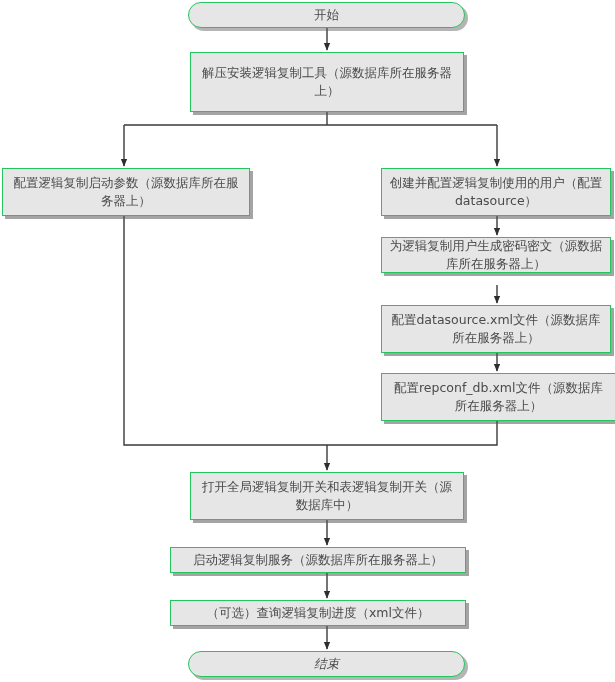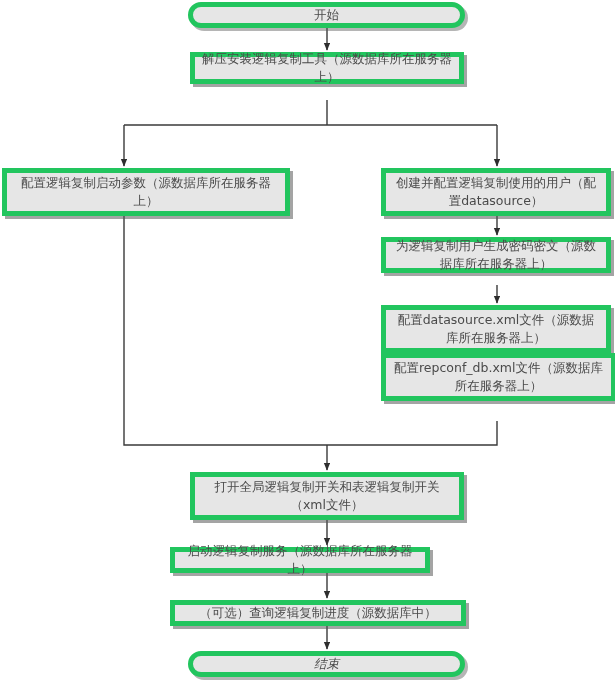--- a/index.html
+++ b/index.html
@@ -25,21 +25,21 @@
     position: absolute;
     left: 0; top: 0;
     width: 615px;
     height: 682px;
     pointer-events: none;
   }
   .node {
     position: absolute;
     box-sizing: border-box;
     background: #e6e6e6;
-    border: 5px solid #22c55e;
+    border: 1px solid #22c55e;
     color: #4a4a4a;
     font-size: 12.5px;
     line-height: 18px;
     text-align: center;
     display: flex;
     align-items: center;
     justify-content: center;
     padding: 2px 6px;
     box-shadow: 3px 3px 0 rgba(90,90,90,0.55);
   }
@@ -76,44 +76,44 @@
         <path d="M327,445 L327,470" fill="none" stroke="#3a3a3a" stroke-width="1.4" marker-end="url(#arrowhead)"></path>
         <path d="M327,520 L327,545" fill="none" stroke="#3a3a3a" stroke-width="1.4" marker-end="url(#arrowhead)"></path>
         <path d="M327,573 L327,598" fill="none" stroke="#3a3a3a" stroke-width="1.4" marker-end="url(#arrowhead)"></path>
         <path d="M327,626 L327,649" fill="none" stroke="#3a3a3a" stroke-width="1.4" marker-end="url(#arrowhead)"></path>
       </g>
   </svg>
   <div id="node-layer">
       <div class="node terminator" style="left: 188px; top: 2px; width: 277px; height: 26px;">
         <span class="txt">开始</span>
       </div>
-      <div class="node" style="left: 190px; top: 52px; width: 274px; height: 32px;">
+      <div class="node" style="left: 190px; top: 52px; width: 274px; height: 60px;">
         <span class="txt">解压安装逻辑复制工具（源数据库所在服务器上）</span>
       </div>
-      <div class="node" style="left: 2px; top: 168px; width: 288px; height: 48px;">
+      <div class="node" style="left: 2px; top: 168px; width: 248px; height: 48px;">
         <span class="txt">配置逻辑复制启动参数（源数据库所在服务器上）</span>
       </div>
       <div class="node" style="left: 381px; top: 168px; width: 230px; height: 48px;">
         <span class="txt">创建并配置逻辑复制使用的用户（配置datasource）</span>
       </div>
       <div class="node" style="left: 381px; top: 237px; width: 230px; height: 36px;">
         <span class="txt">为逻辑复制用户生成密码密文（源数据库所在服务器上）</span>
       </div>
       <div class="node" style="left: 381px; top: 305px; width: 230px; height: 48px;">
         <span class="txt">配置datasource.xml文件（源数据库所在服务器上）</span>
       </div>
-      <div class="node" style="left: 381px; top: 353px; width: 235px; height: 48px;">
+      <div class="node" style="left: 381px; top: 373px; width: 235px; height: 48px;">
         <span class="txt">配置repconf_db.xml文件（源数据库所在服务器上）</span>
       </div>
       <div class="node" style="left: 190px; top: 472px; width: 274px; height: 48px;">
-        <span class="txt">打开全局逻辑复制开关和表逻辑复制开关（xml文件）</span>
+        <span class="txt">打开全局逻辑复制开关和表逻辑复制开关（源数据库中）</span>
       </div>
-      <div class="node" style="left: 170px; top: 547px; width: 260px; height: 26px; justify-content: center;">
+      <div class="node" style="left: 170px; top: 547px; width: 296px; height: 26px; justify-content: center;">
         <span class="txt">启动逻辑复制服务（源数据库所在服务器上）</span>
       </div>
       <div class="node" style="left: 170px; top: 600px; width: 296px; height: 26px;">
-        <span class="txt">（可选）查询逻辑复制进度（源数据库中）</span>
+        <span class="txt">（可选）查询逻辑复制进度（xml文件）</span>
       </div>
       <div class="node terminator" style="left: 188px; top: 651px; width: 277px; height: 26px; font-style: italic;">
         <span class="txt">结束</span>
       </div>
     </div>
 </div>
 
 </body></html>

